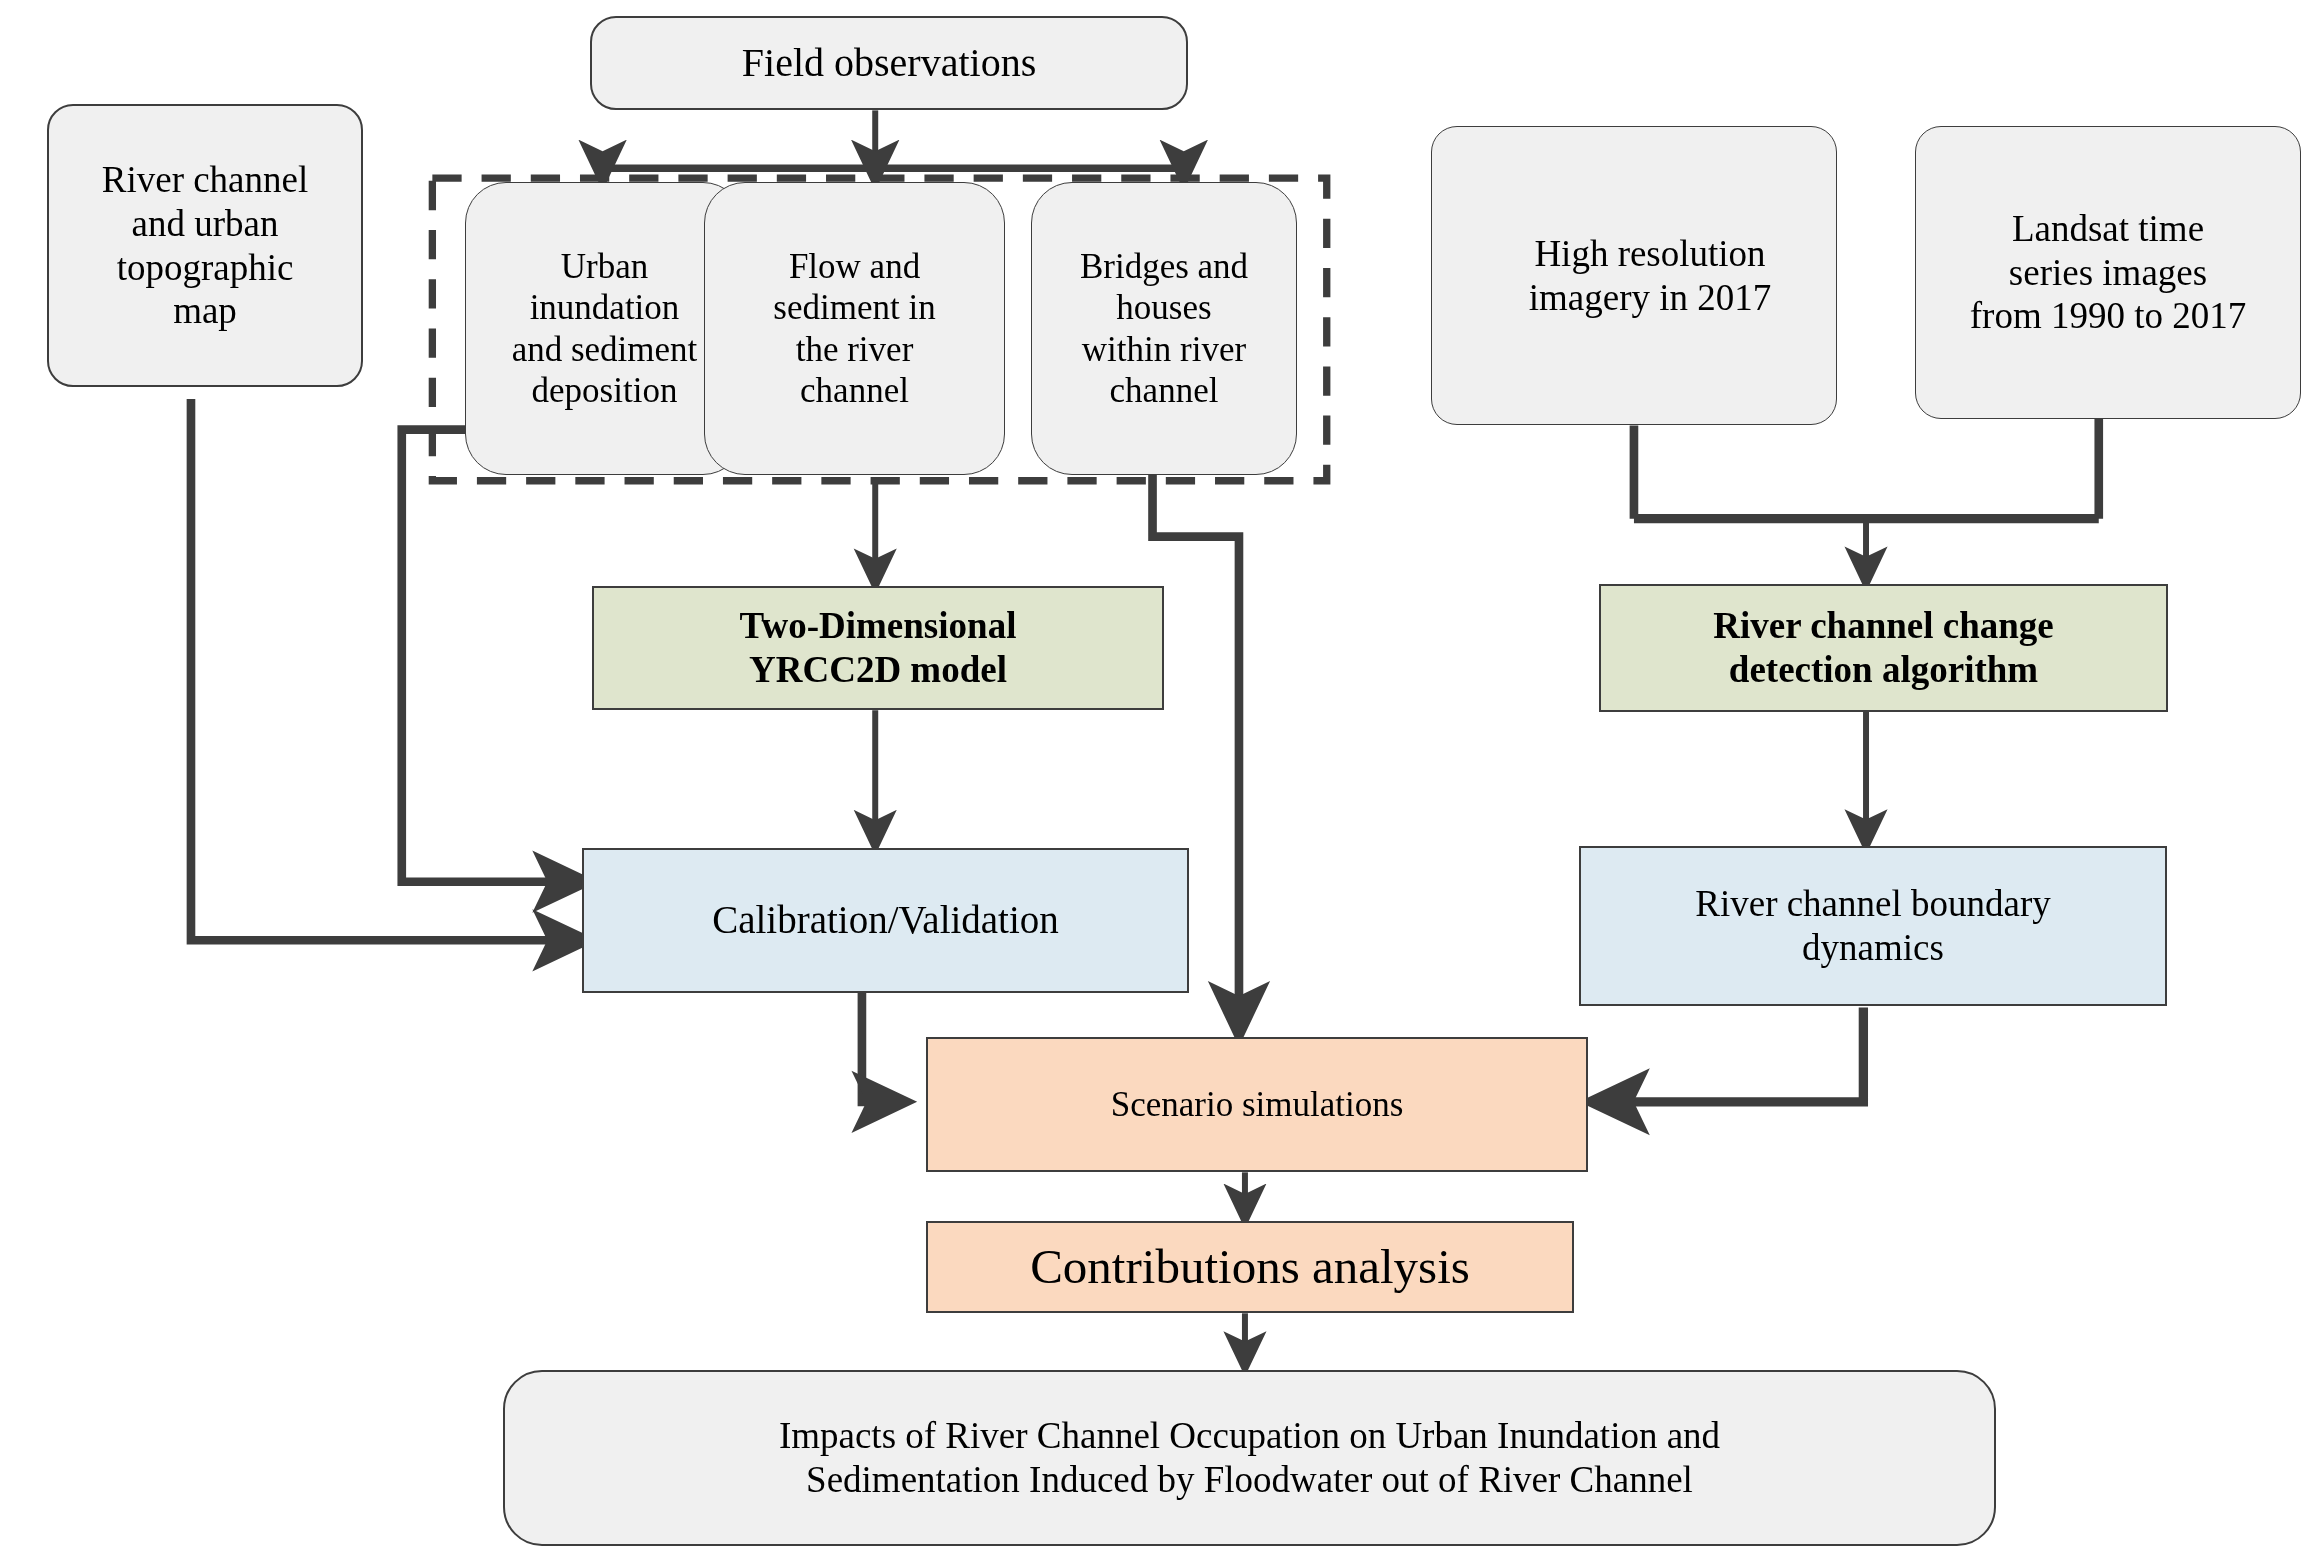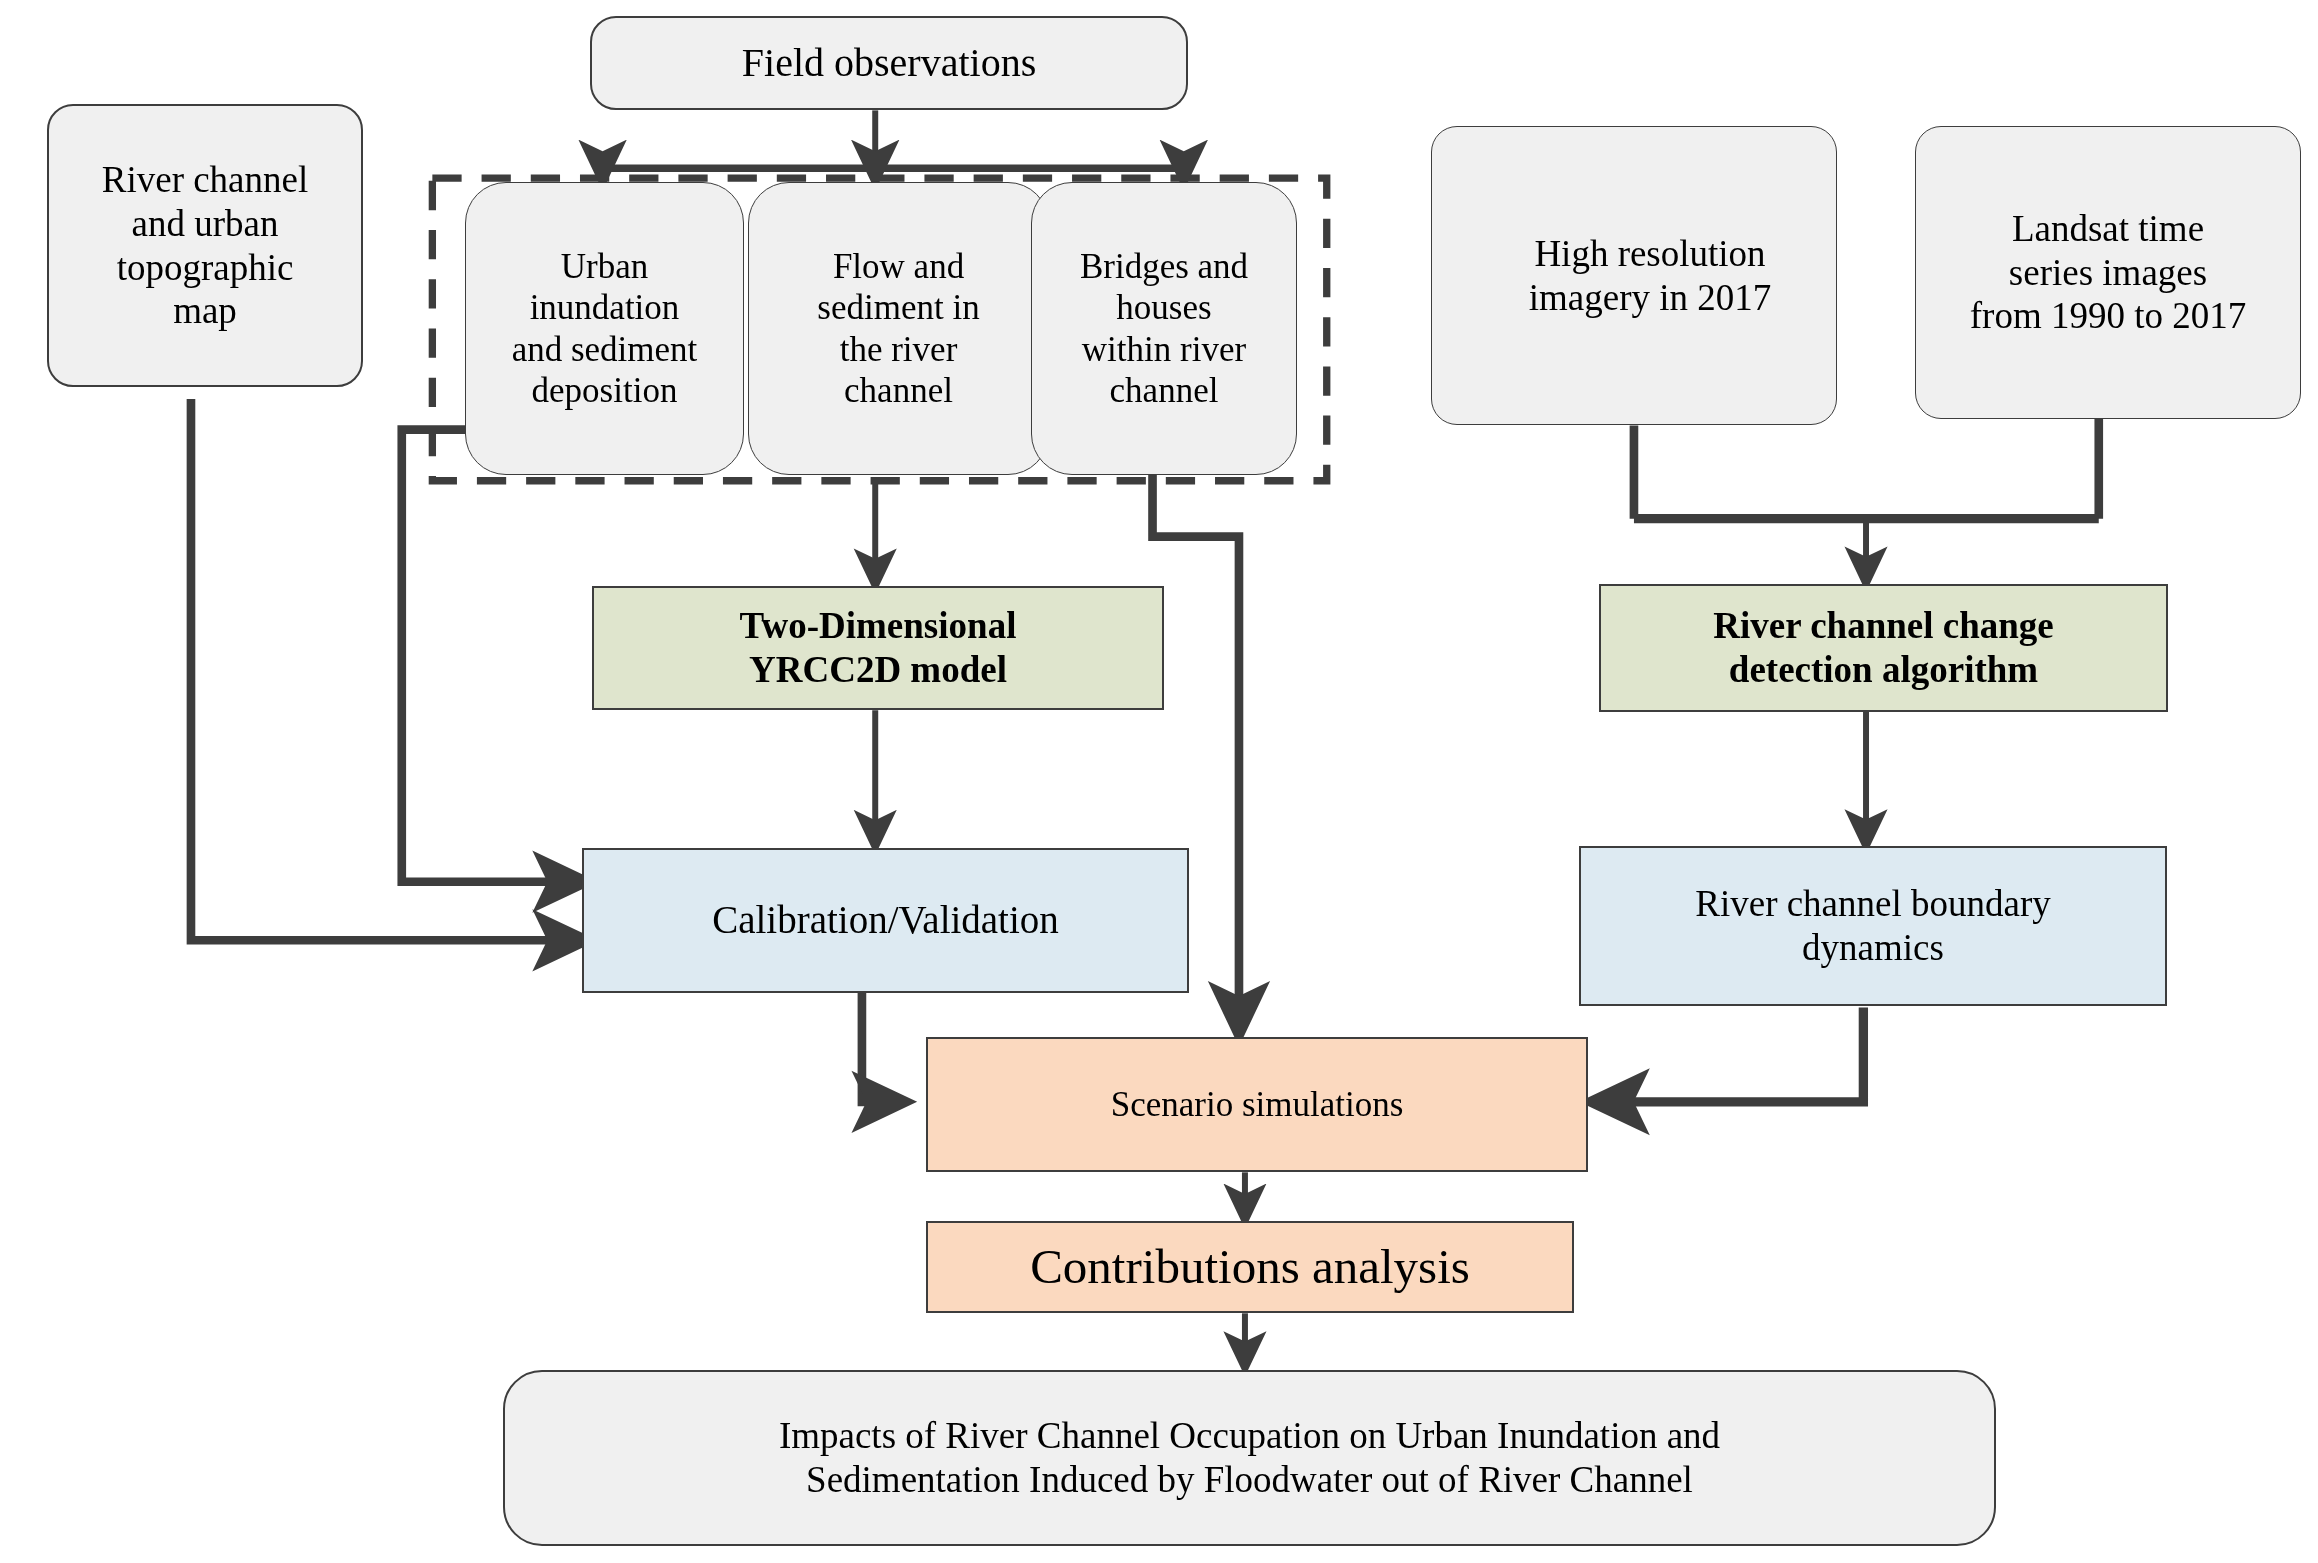--- a/index.html
+++ b/index.html
@@ -80,21 +80,21 @@
 map</span>
   </div>
 
   <div class="node rounded" style="left:465px;top:182px;width:279px;height:293px;border-width:1.3px;border-radius:41px;font-size:35px;">
     <span class="lbl">Urban
 inundation
 and sediment
 deposition</span>
   </div>
 
-  <div class="node rounded" style="left:748px;top:182px;width:301px;height:293px;border-width:1.3px;border-radius:41px;font-size:35px;">
+  <div class="node rounded" style="left:704px;top:182px;width:301px;height:293px;border-width:1.3px;border-radius:41px;font-size:35px;">
     <span class="lbl">Flow and
 sediment in
 the river
 channel</span>
   </div>
 
   <div class="node rounded" style="left:1031px;top:182px;width:266px;height:293px;border-width:1.3px;border-radius:41px;font-size:35px;">
     <span class="lbl">Bridges and
 houses
 within river

